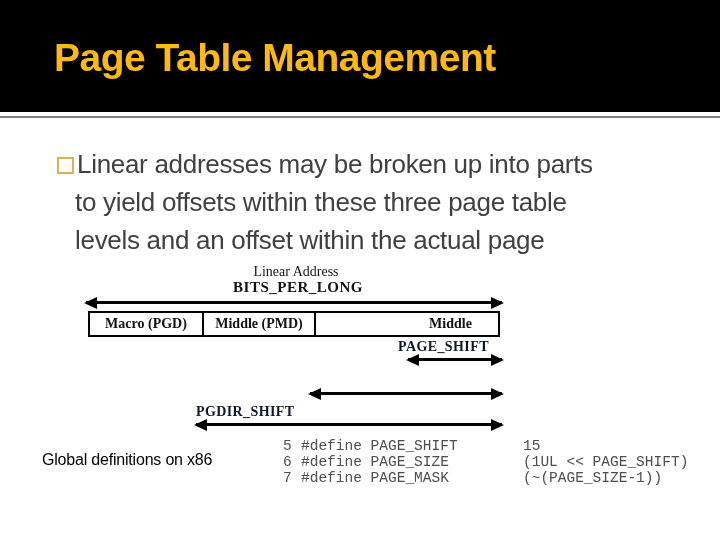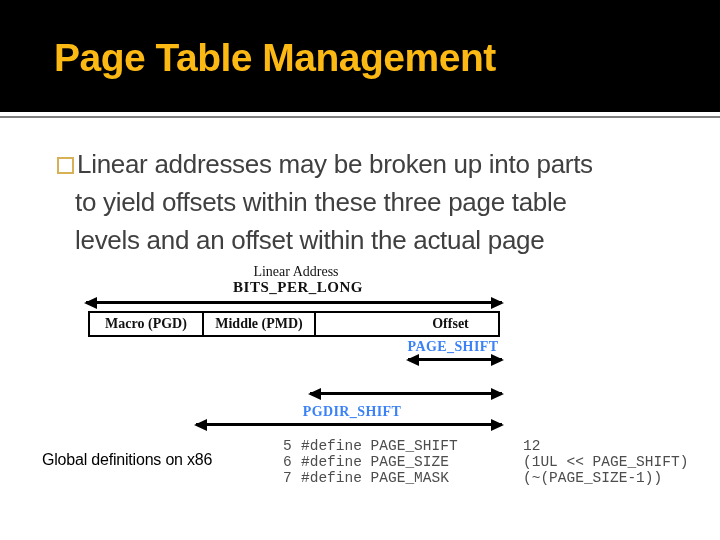--- a/index.html
+++ b/index.html
@@ -112,22 +112,22 @@
   .ac2 { width: 112px; }
   .ac3 { width: 87px; margin-top: 28px; }
   .ac4 { flex: 1; border-right: none; }
 
   .shift-label {
     position: absolute;
     font-family: "Liberation Serif", serif;
     font-weight: bold;
     font-size: 14px;
     letter-spacing: 0.4px;
-    color: #3b82f6;
-    text-align: center;
+    color: #0f172a;
+    text-align: left;
     white-space: nowrap;
   }
   .page-shift-label  { left: 398px; top: 339px; width: 110px; }
   .pmd-shift-label   { left: 310px; top: 373px; width: 220px; }
   .pgdir-shift-label { left: 196px; top: 404px; width: 312px; }
 
   
   .caption {
     position: absolute;
     left: 42px; top: 451px;
@@ -166,39 +166,39 @@
 
   <div class="diagram">
     <div class="diag-serif linear-address-label">Linear Address</div>
     <div class="diag-serif bits-per-long-label">BITS_PER_LONG</div>
     <div class="harrow arrow-bits"></div>
 
     <div class="addr-table">
       <div class="addr-cell ac1">Macro (PGD)</div>
       <div class="addr-cell ac2">Middle (PMD)</div>
       <div class="addr-cell ac3">Table (PTE)</div>
-      <div class="addr-cell ac4">Offset</div>
+      <div class="addr-cell ac4">Middle</div>
     </div>
 
     <div class="shift-label page-shift-label">PAGE_SHIFT</div>
     <div class="harrow arrow-page"></div>
 
     <div class="harrow arrow-pmd"></div>
 
     <div class="shift-label pgdir-shift-label">PGDIR_SHIFT</div>
     <div class="harrow arrow-pgdir"></div>
   </div>
 
   <div class="caption">Global definitions on x86</div>
 
   <div class="code-block">
     <div class="code-row">
       <span class="code-num">5 </span>
       <span class="code-def">#define PAGE_SHIFT</span>
-      <span class="code-val">12</span>
+      <span class="code-val">15</span>
     </div>
     <div class="code-row">
       <span class="code-num">6 </span>
       <span class="code-def">#define PAGE_SIZE</span>
       <span class="code-val">(1UL &lt;&lt; PAGE_SHIFT)</span>
     </div>
     <div class="code-row">
       <span class="code-num">7 </span>
       <span class="code-def">#define PAGE_MASK</span>
       <span class="code-val">(~(PAGE_SIZE-1))</span>

